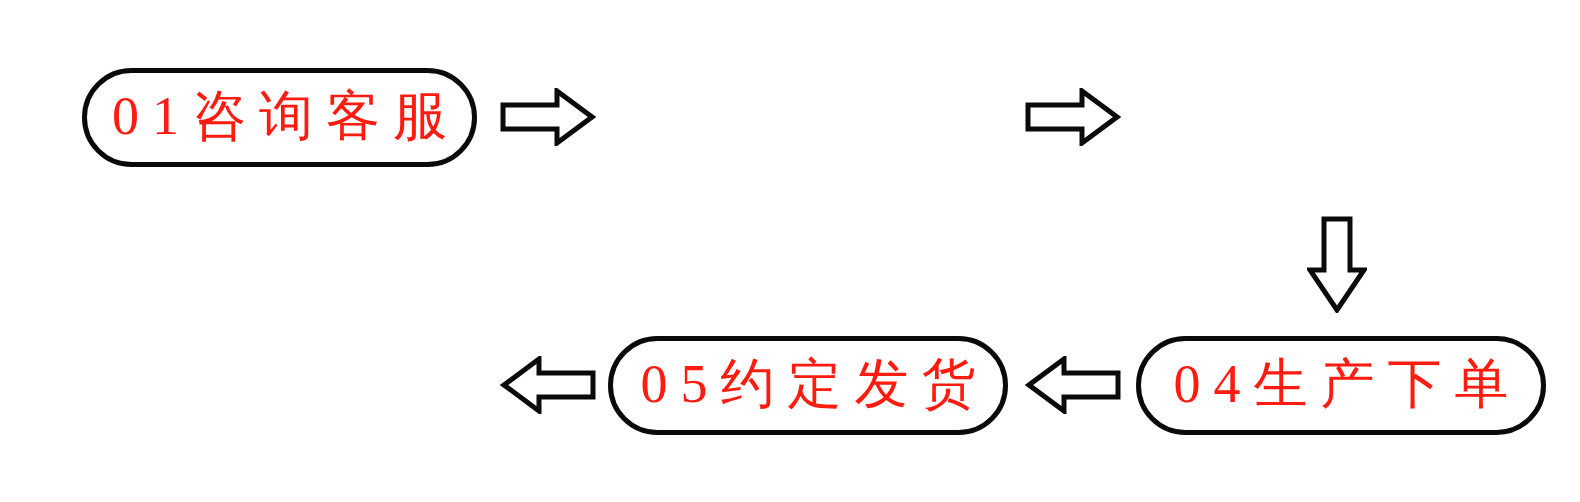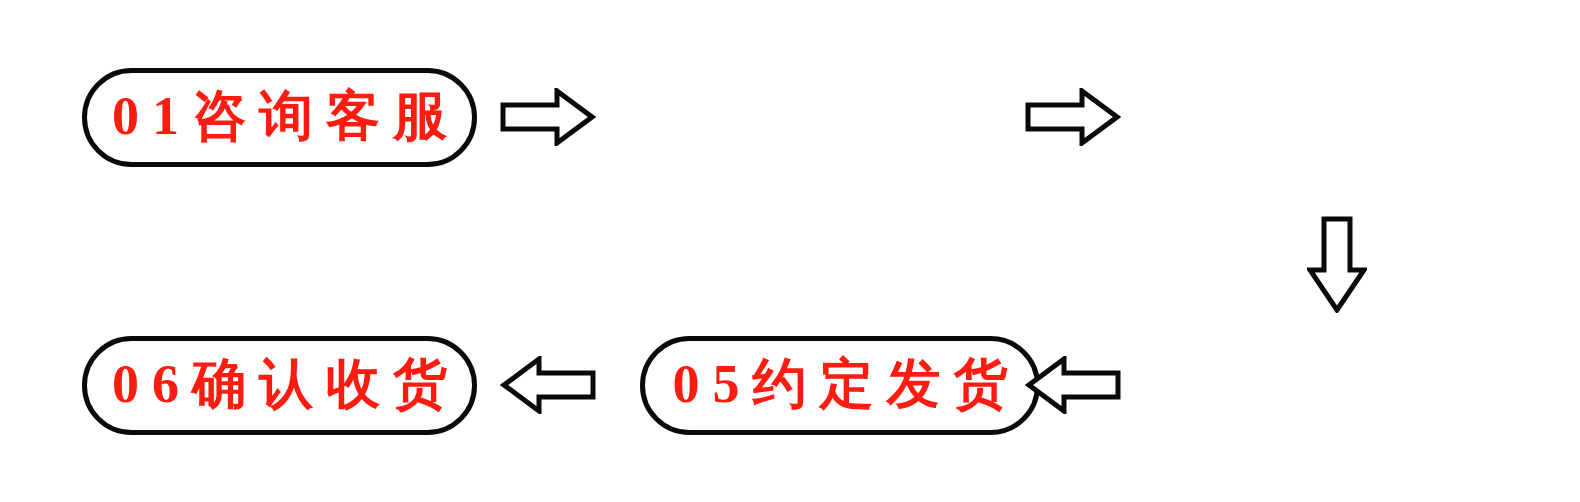--- a/index.html
+++ b/index.html
@@ -22,21 +22,20 @@
   }
   .pill {
     position: absolute;
     height: 99px;
     background: var(--shape-fill);
     border: 5px solid var(--ink);
     border-radius: 50px;
     display: flex;
     align-items: center;
     justify-content: center;
-    font-weight: bold;
   }
   .pill .label {
     color: var(--red);
     font-size: 54px;
     letter-spacing: 13px;
     margin-right: -13px; 
     white-space: nowrap;
     line-height: 1;
     padding-bottom: 4px;
   }
@@ -48,21 +47,21 @@
     fill: var(--shape-fill);
     stroke: var(--ink);
     stroke-width: 5;
     stroke-linejoin: miter;
   }
   
   .pos-p1 { left: 82px;   top: 68px;  width: 395px; }
   .pos-p2 { left: 608px;  top: 68px;  width: 400px; }
   .pos-p3 { left: 1136px; top: 68px;  width: 410px; }
   .pos-p4 { left: 1136px; top: 336px; width: 410px; }
-  .pos-p5 { left: 640px;  top: 336px; width: 400px; }
+  .pos-p5 { left: 608px;  top: 336px; width: 400px; }
   .pos-p6 { left: 82px;   top: 336px; width: 395px; }
   .pos-a1 { left: 500px;  top: 88px; }
   .pos-a2 { left: 1025px; top: 88px; }
   .pos-a3 { left: 1307px; top: 216px; }
   .pos-a4 { left: 1025px; top: 356px; }
   .pos-a5 { left: 500px;  top: 356px; }
 </style>
 </head>
 <body>
 
@@ -85,34 +84,34 @@
     </svg>
   </div>
 
 
   <div class="arrow pos-a3">
     <svg width="60" height="97" viewBox="0 0 60 97">
       <polygon points="17,3 43,3 43,54 57,54 30,94 3,54 17,54"></polygon>
     </svg>
   </div>
 
-  <div class="pill pos-p6">
-    <span class="label">06确认收货</span>
-  </div>
 
   <div class="arrow pos-a5">
     <svg width="96" height="58" viewBox="0 0 96 58">
       <polygon points="93,17 39,17 39,3 4,29 39,55 39,41 93,41"></polygon>
     </svg>
   </div>
 
   <div class="pill pos-p5">
     <span class="label">05约定发货</span>
   </div>
 
   <div class="arrow pos-a4">
     <svg width="96" height="58" viewBox="0 0 96 58">
       <polygon points="93,17 39,17 39,3 4,29 39,55 39,41 93,41"></polygon>
     </svg>
   </div>
 
+  <div class="pill pos-p4">
+    <span class="label">04生产下单</span>
+  </div>
 
 </div>
 
 </body></html>

